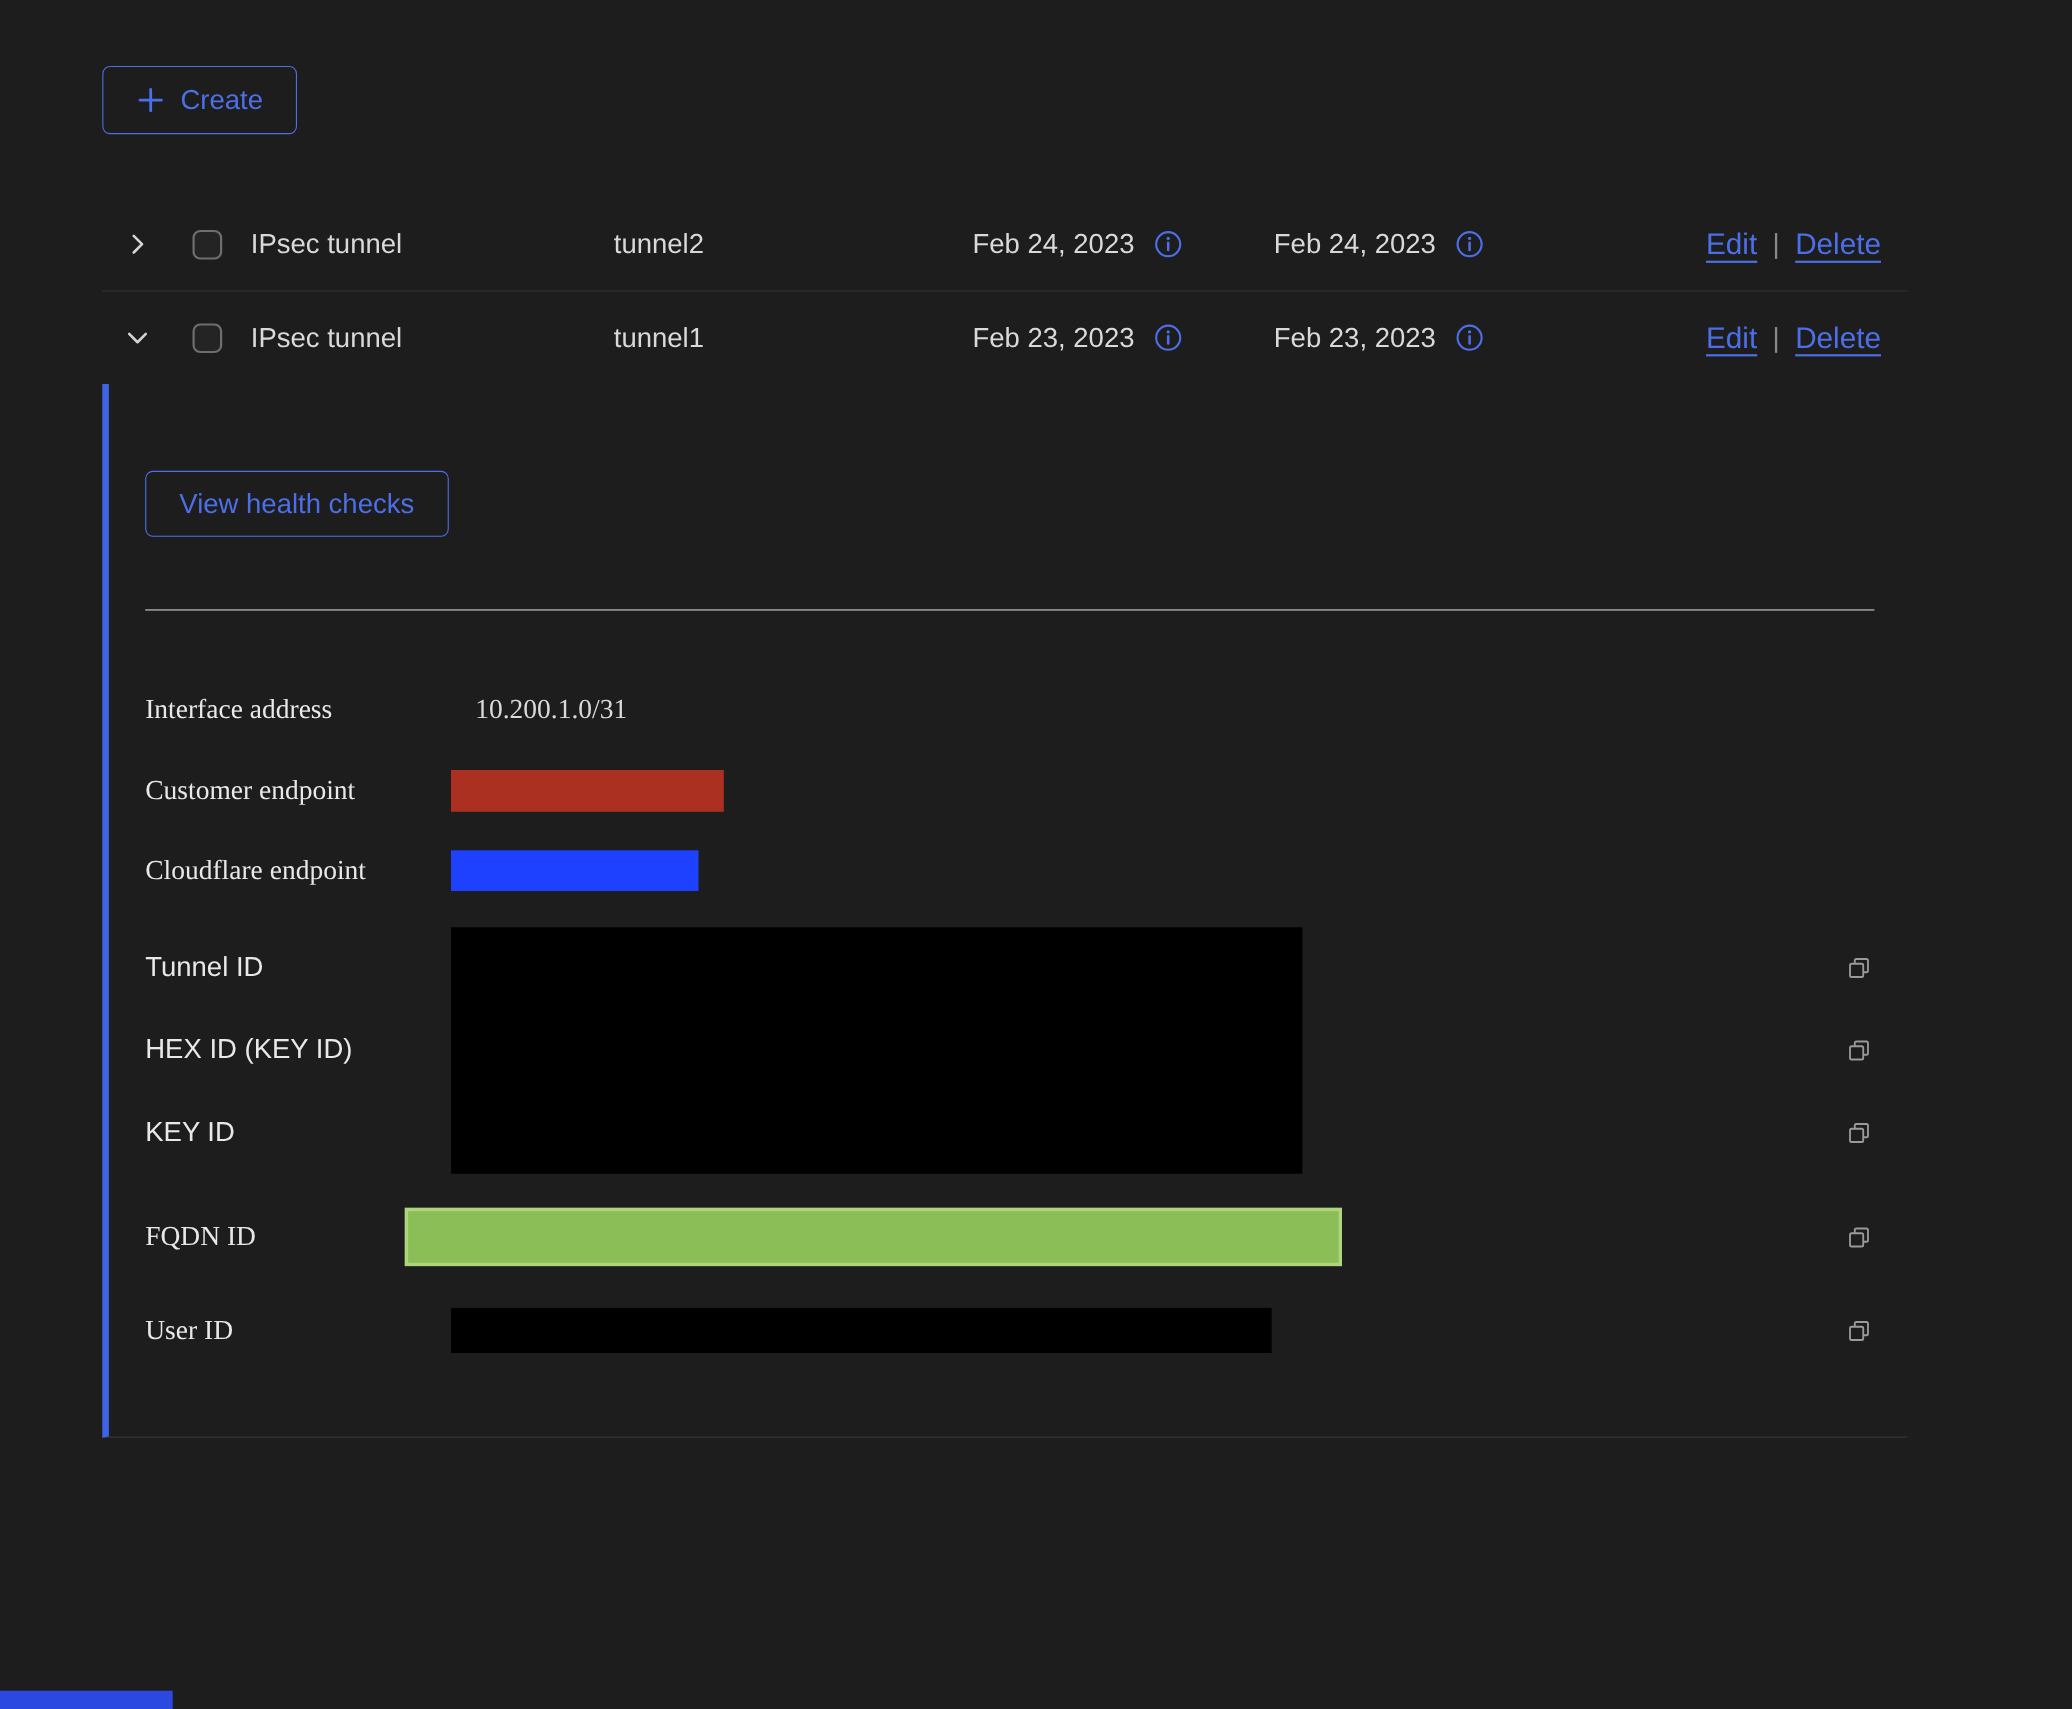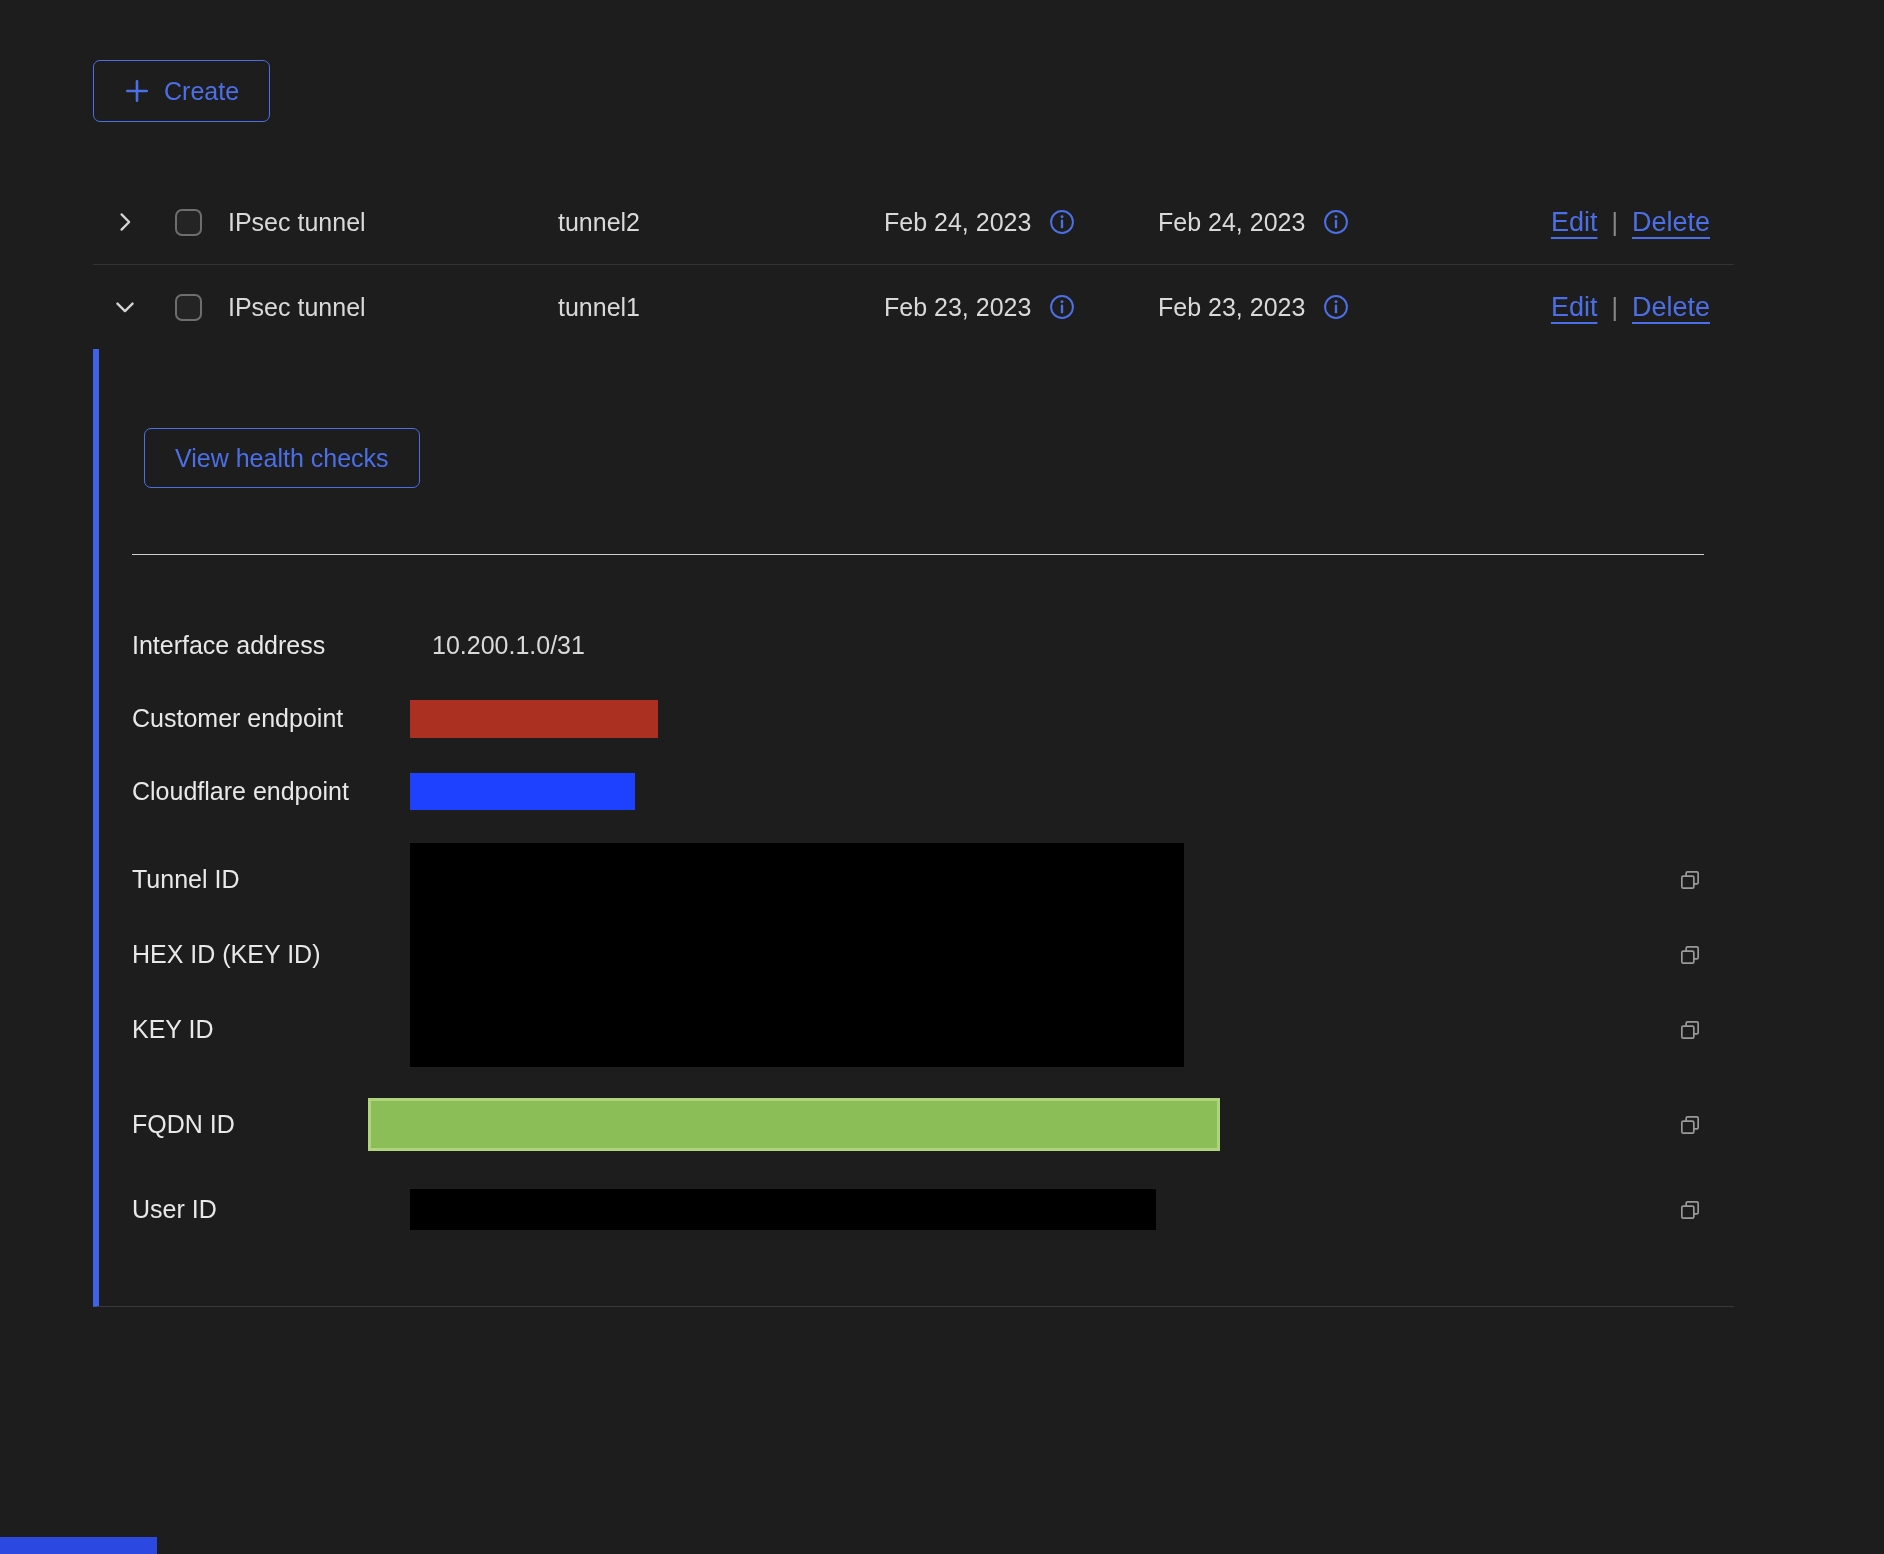--- a/index.html
+++ b/index.html
@@ -14,21 +14,21 @@
   .page{position:absolute;left:93px;top:60px;width:1641px;}
 
   
   .btn{
     display:inline-flex;align-items:center;gap:14px;
     background:transparent;border:1px solid #4c6fe7;border-radius:7px;
     color:#4c6fe7;font-size:25px;font-family:inherit;cursor:pointer;
     padding:0 30px;
   }
   .create-btn{height:62px;}
-  .health-btn{height:60px;margin-top:44px;margin-left:12px;}
+  .health-btn{height:60px;margin-top:44px;}
 
   
   .table{margin-top:58px;}
   .thead,.trow{
     display:grid;
     grid-template-columns:70px 65px 330px 326px 274px 380px 196px;
     align-items:center;
   }
   .thead{height:60px;border-bottom:1px solid #3f3f3f;}
   .th{font-weight:700;font-size:25px;color:#f2f2f2;}
@@ -55,21 +55,21 @@
     padding:35px 0 59px 33px;
     box-sizing:border-box;
   }
   .desc-label{font-size:25px;font-weight:700;color:#efefef;line-height:29px;}
   .desc-value{margin-top:56px;font-size:25px;color:#8f8f8f;line-height:29px;}
   .divider{margin-top:66px;height:1px;width:1572px;background:#cfcfcf;}
 
   .fields{margin-top:54px;}
   .field-row{
     display:grid;grid-template-columns:278px 1fr 56px;
-    align-items:center;height:73px;
+    align-items:center;height:73px;font-family:Liberation Serif, serif;
   }
   .flabel{font-size:25px;color:#e8e8e8;}
   .text-value{font-size:25px;color:#d9d9d9;padding-left:22px;}
   .redact{display:block;}
   .redact-red{width:248px;height:38px;}
   .redact-blue{width:225px;height:37px;}
   .redact-black-group{grid-column:2;grid-row:1 / span 3;width:774px;height:224px;align-self:center;}
   .redact-green{width:846px;height:47px;border:3px solid #b0d47e;margin-left:-42px;}
   .redact-black-user{width:746px;height:41px;}
 

